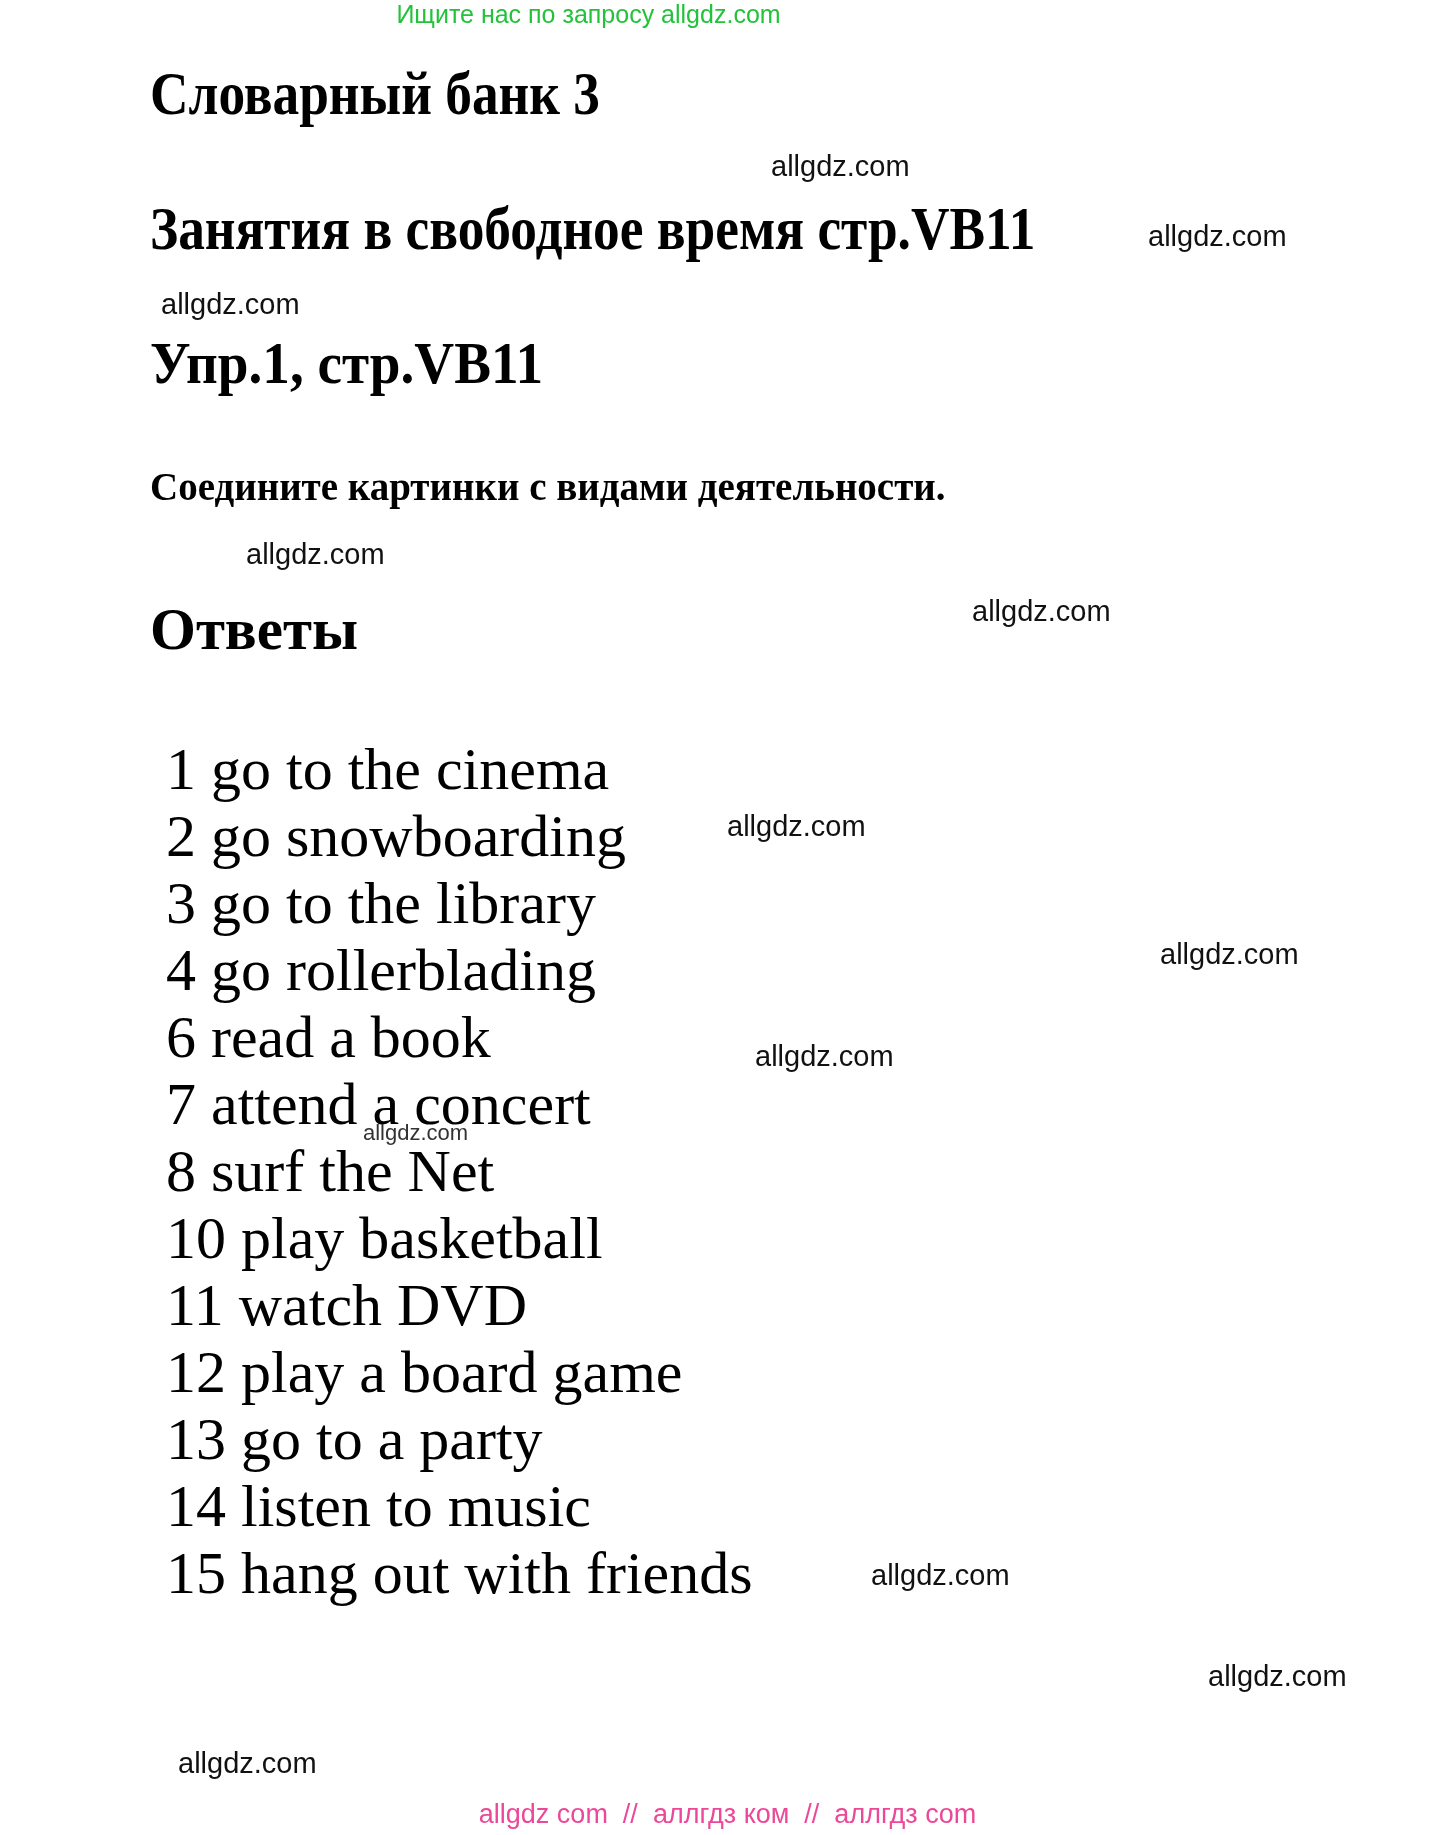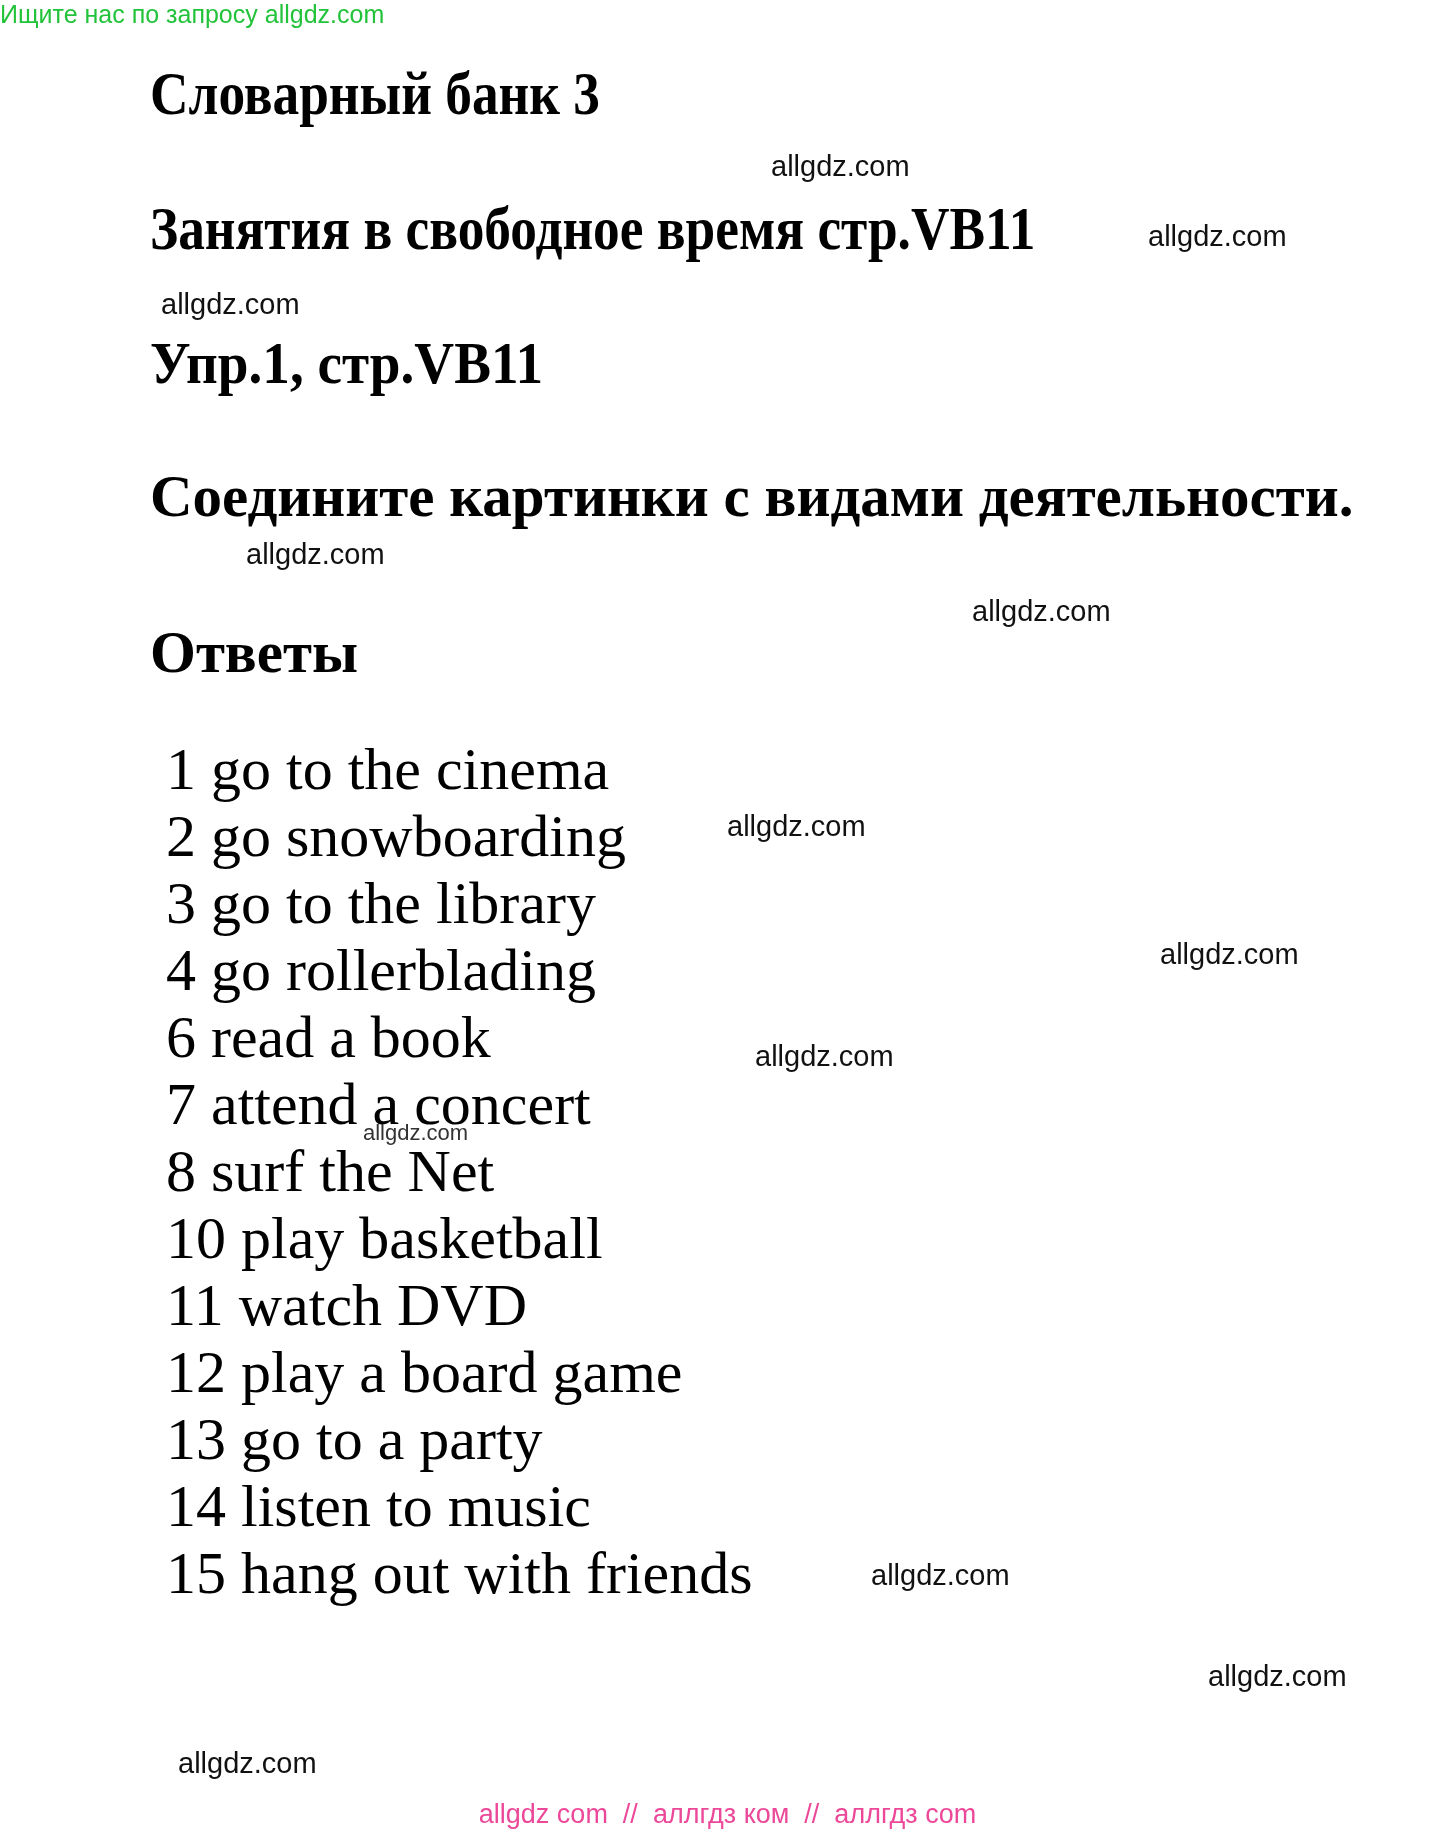--- a/index.html
+++ b/index.html
@@ -1,24 +1,24 @@
 <!DOCTYPE html>
 <html><head>
 <meta charset="utf-8">
 <style>
   html, body { margin:0; padding:0; background:#ffffff; }
   body { width:1455px; height:1835px; position:relative; overflow:hidden; }
   .abs { position:absolute; white-space:nowrap; line-height:1; }
-  .banner { left:0; width:1177px; top:2px; font-family:"Liberation Sans", sans-serif; font-size:25px; }
+  .banner { left:0; width:1177px; text-align:center; top:2px; font-family:"Liberation Sans", sans-serif; font-size:25px; }
   .h { font-family:"Liberation Serif", serif; font-weight:bold; color:#000; left:150px; transform-origin:left bottom; }
   .h1 { font-size:62px; top:62px; transform:scaleX(0.86); }
   .h2 { font-size:62px; top:197px; transform:scaleX(0.86); }
   .h3 { font-size:60px; top:333px; transform:scaleX(0.92); }
-  .h4 { font-size:59px; top:467px; }
-  .h5 { font-size:59px; top:600px;margin-top:23px; }
+  .h4 { font-size:39px; top:467px; }
+  .h5 { font-size:59px; top:600px; }
   .list { position:absolute; left:150px; top:720px; margin:16px; padding:0; list-style:none; font-family:"Liberation Serif", serif; font-size:60px; color:#000; }
   .list li { height:67px; line-height:67px; white-space:nowrap; }
   .wm { font-family:"Liberation Sans", sans-serif; font-size:29px; color:#111; }
   .wm.small { font-size:22px; color:#333; }
   .footer { left:0; width:1455px; text-align:center; top:1801px; font-family:"Liberation Sans", sans-serif; font-size:27px; }
 </style>
 </head>
 <body>
 
 <div class="abs banner" style="color: rgb(34, 195, 58);">Ищите нас по запросу allgdz.com</div>

